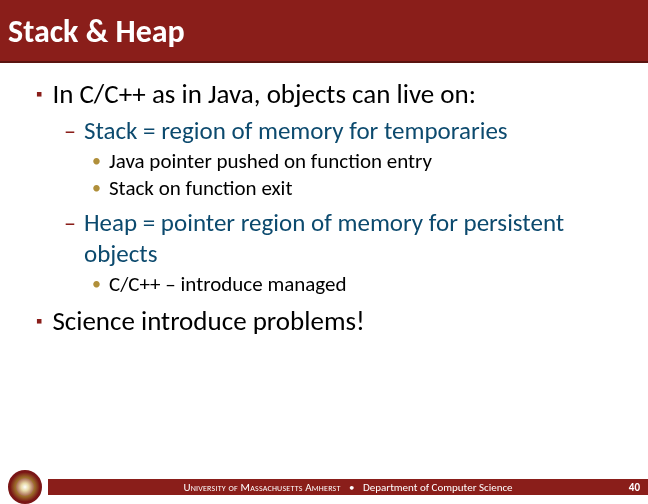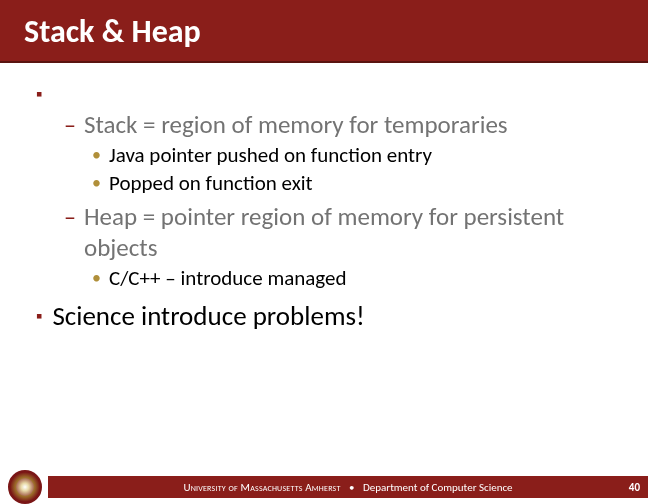--- a/index.html
+++ b/index.html
@@ -6,21 +6,21 @@
   body {
     width: 648px;
     height: 504px;
     font-family: Calibri, 'Segoe UI', Arial, sans-serif;
     background: #ffffff;
     position: relative;
     overflow: hidden;
   }
   .title-bar {
     background: #8a1e1a;
-    padding: 12px 24px 10px 24px;
+    padding: 12px 24px 10px 8px;
     border-bottom: 2px solid #5a1410;
   }
   .title-bar h1 {
     color: #ffffff;
     font-size: 32px;
     font-weight: bold;
   }
   .content {
     padding: 14px 36px 0 36px;
   }
@@ -47,21 +47,21 @@
     margin-bottom: 2px;
   }
   .lvl2 .bullet {
     color: #8a1e1a;
     font-size: 24px;
     margin-right: 8px;
     line-height: 1.2;
     margin-top: 2px;
   }
   .lvl2 .text {
-    color: #737373;
+    color: #0c4a6e;
     font-size: 25px;
     line-height: 1.25;
   }
   .lvl3 {
     display: flex;
     align-items: flex-start;
     margin-left: 56px;
     margin-bottom: 0px;
   }
   .lvl3 .bullet {
@@ -99,21 +99,21 @@
   }
   .seal::after {
     content: "";
     position: absolute;
     top: 6px; left: 6px; right: 6px; bottom: 6px;
     border-radius: 50%;
     background: radial-gradient(circle, #fff 0%, #e8d9a8 30%, #7a1616 100%);
   }
   .footer-band {
     flex: 1;
-    height: 22px;
+    height: 16px;
     background: #8a1e1a;
     margin-left: 6px;
     display: flex;
     align-items: center;
     justify-content: center;
     position: relative;
   }
   .footer-text {
     color: #ffffff;
     font-size: 11px;
@@ -138,35 +138,36 @@
 <body>
 
 <div class="title-bar">
   <h1>Stack &amp; Heap</h1>
 </div>
 
 <div class="content">
 
   <div class="lvl1">
     <span class="bullet">▪</span>
+    <span class="text">In C/C++ as in Java, objects can live on:</span>
   </div>
 
   <div class="lvl2">
     <span class="bullet">–</span>
     <span class="text">Stack = region of memory for temporaries</span>
   </div>
 
   <div class="lvl3">
     <span class="bullet">•</span>
     <span class="text">Java pointer pushed on function entry</span>
   </div>
 
   <div class="lvl3">
     <span class="bullet">•</span>
-    <span class="text">Popped on function exit</span>
+    <span class="text">Stack on function exit</span>
   </div>
 
   <div class="spacer-sm"></div>
 
   <div class="lvl2">
     <span class="bullet">–</span>
     <span class="text">Heap = pointer region of memory for persistent objects</span>
   </div>
 
   <div class="lvl3">

